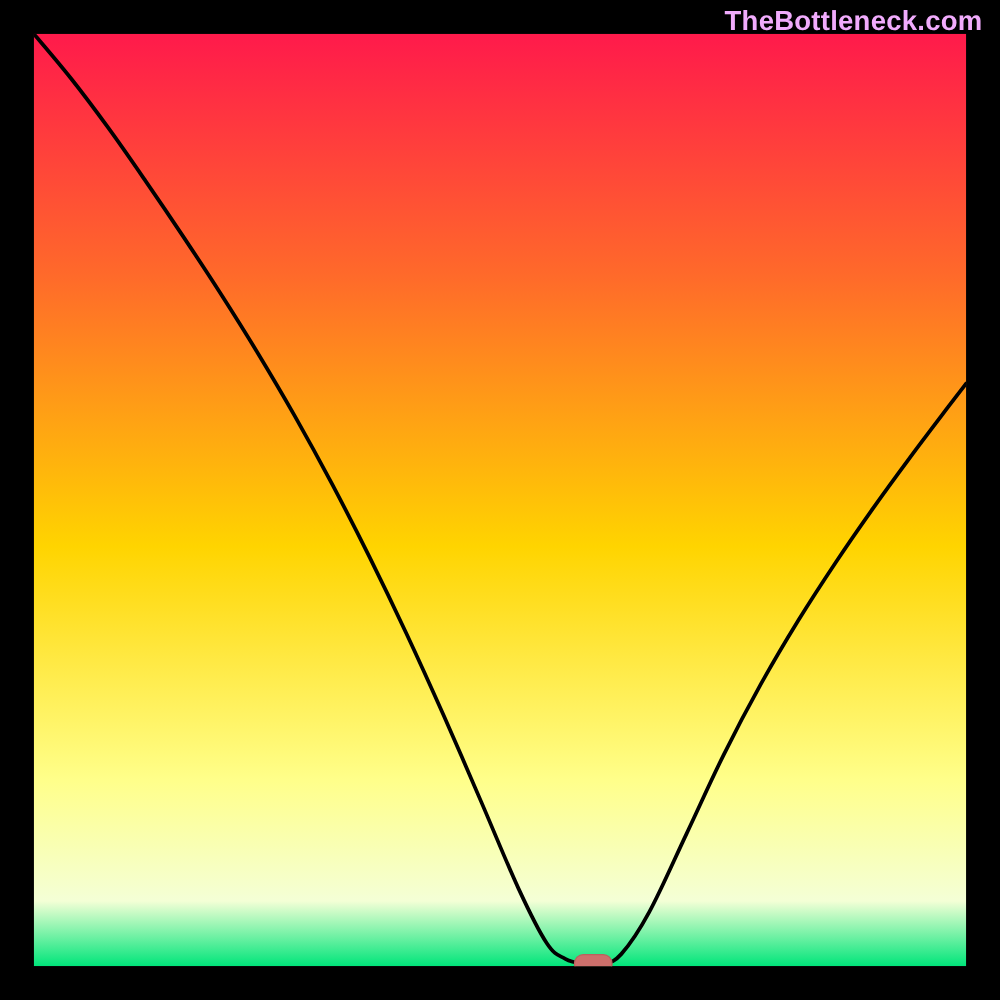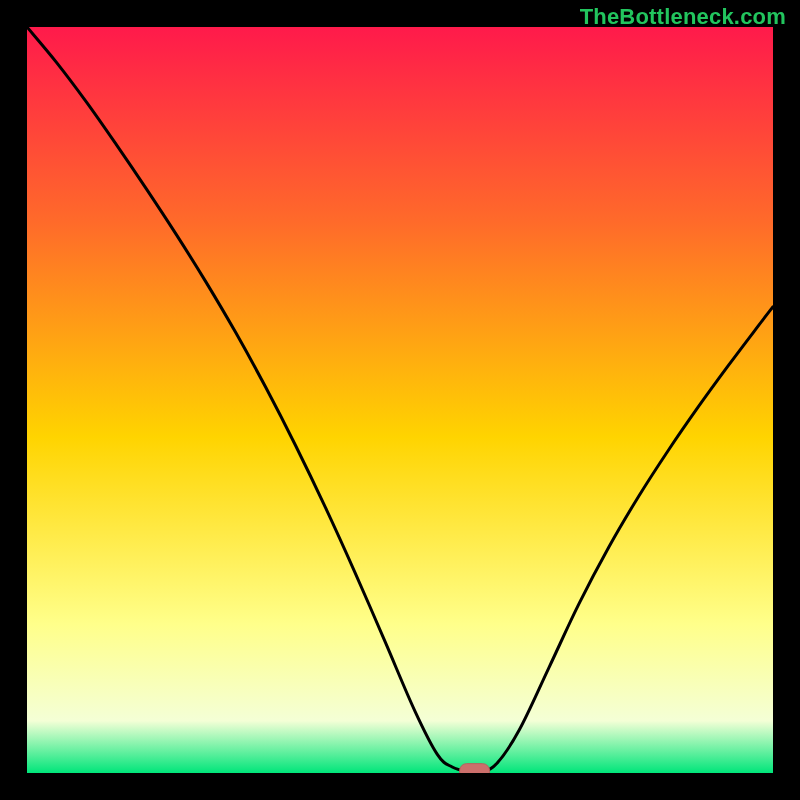--- a/index.html
+++ b/index.html
@@ -16,21 +16,21 @@
     width: 800px;
     height: 800px;
     background: #000;
   }
   .watermark {
     position: absolute;
     top: 4px;
     right: 14px;
     font-size: 22px;
     font-weight: 600;
-    color: #22c55e;
+    color: #f0abfc;
     letter-spacing: 0.2px;
     z-index: 5;
   }
   .plot-wrap {
     position: absolute;
     left: 27px;
     top: 27px;
     width: 746px;
     height: 746px;
   }

